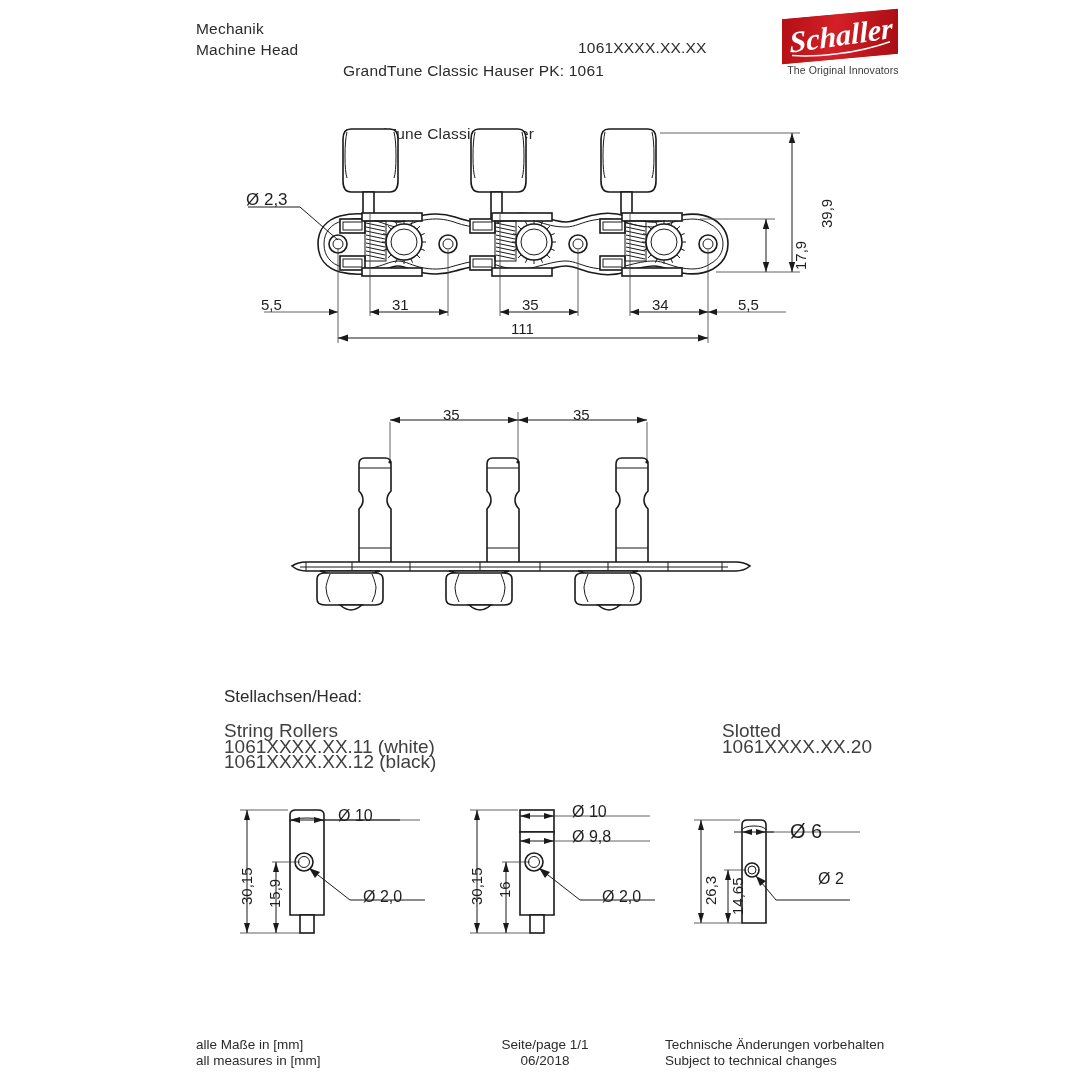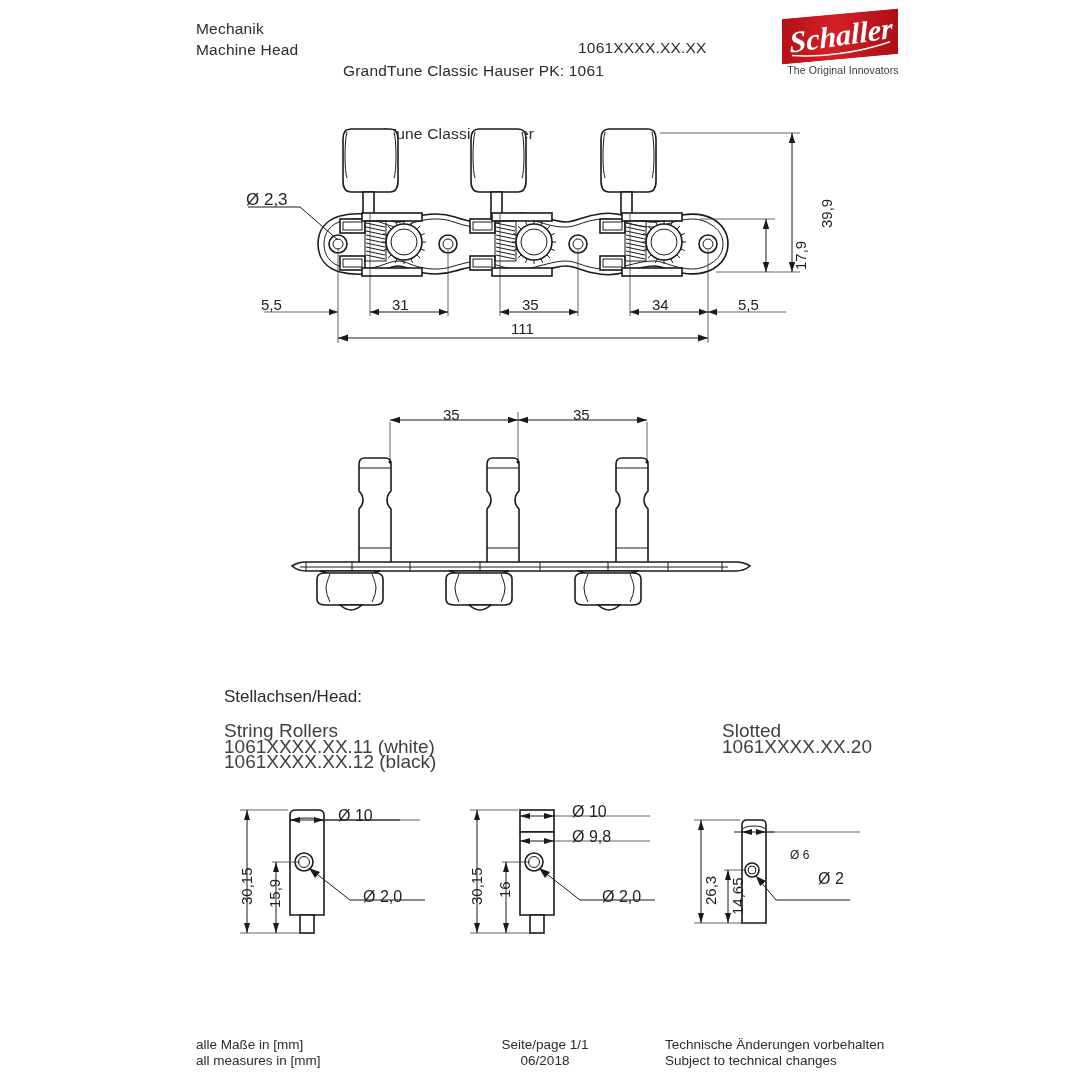--- a/index.html
+++ b/index.html
@@ -553,21 +553,21 @@
           <path d="M286,42 l-10,-3 l0,6 z"></path>
       </g>
       <path d="M276,86 L296,110 L370,110"></path>
       <g fill="#1a1a1a" stroke="none">
           <path d="M276,86 l10,5 l-6,5 z"></path>
         </g>
     </g>
   </svg>
   <div class="dim vert" style="left:702px;top:905px;transform:rotate(-90deg);">26,3</div>
   <div class="dim vert" style="left:729px;top:915px;transform:rotate(-90deg);">14,65</div>
-  <div class="dim" style="left:790px;top:848px;font-size:12px;">Ø 6</div>
+  <div class="dim" style="left:790px;top:820px;font-size:20px;">Ø 6</div>
   <div class="dim" style="left:818px;top:870px;font-size:16px;">Ø 2</div>
 
   <div class="footer">
     <div class="foot-blk" style="left:196px;top:5px;">
       <span>alle Maße in [mm]</span>
       <span>all measures in [mm]</span>
     </div>
     <div class="foot-blk foot-center" style="left:470px;top:5px;width:150px;">
       <span>Seite/page 1/1</span>
       <span>06/2018</span>

